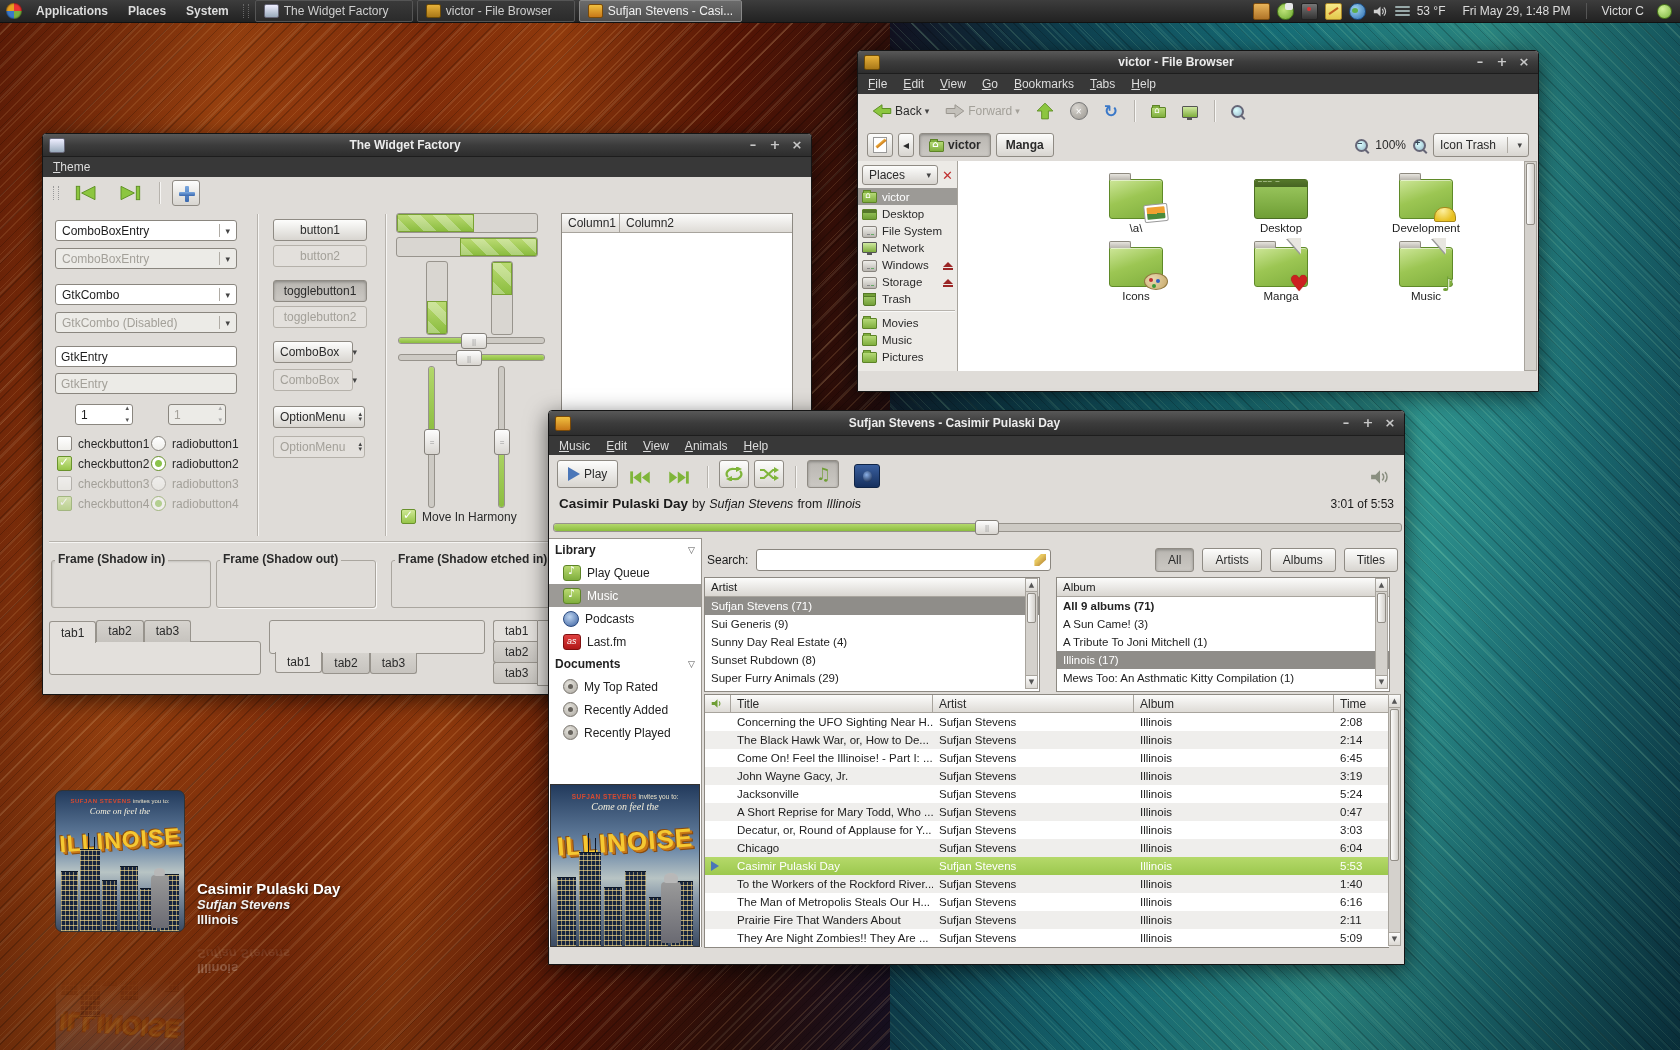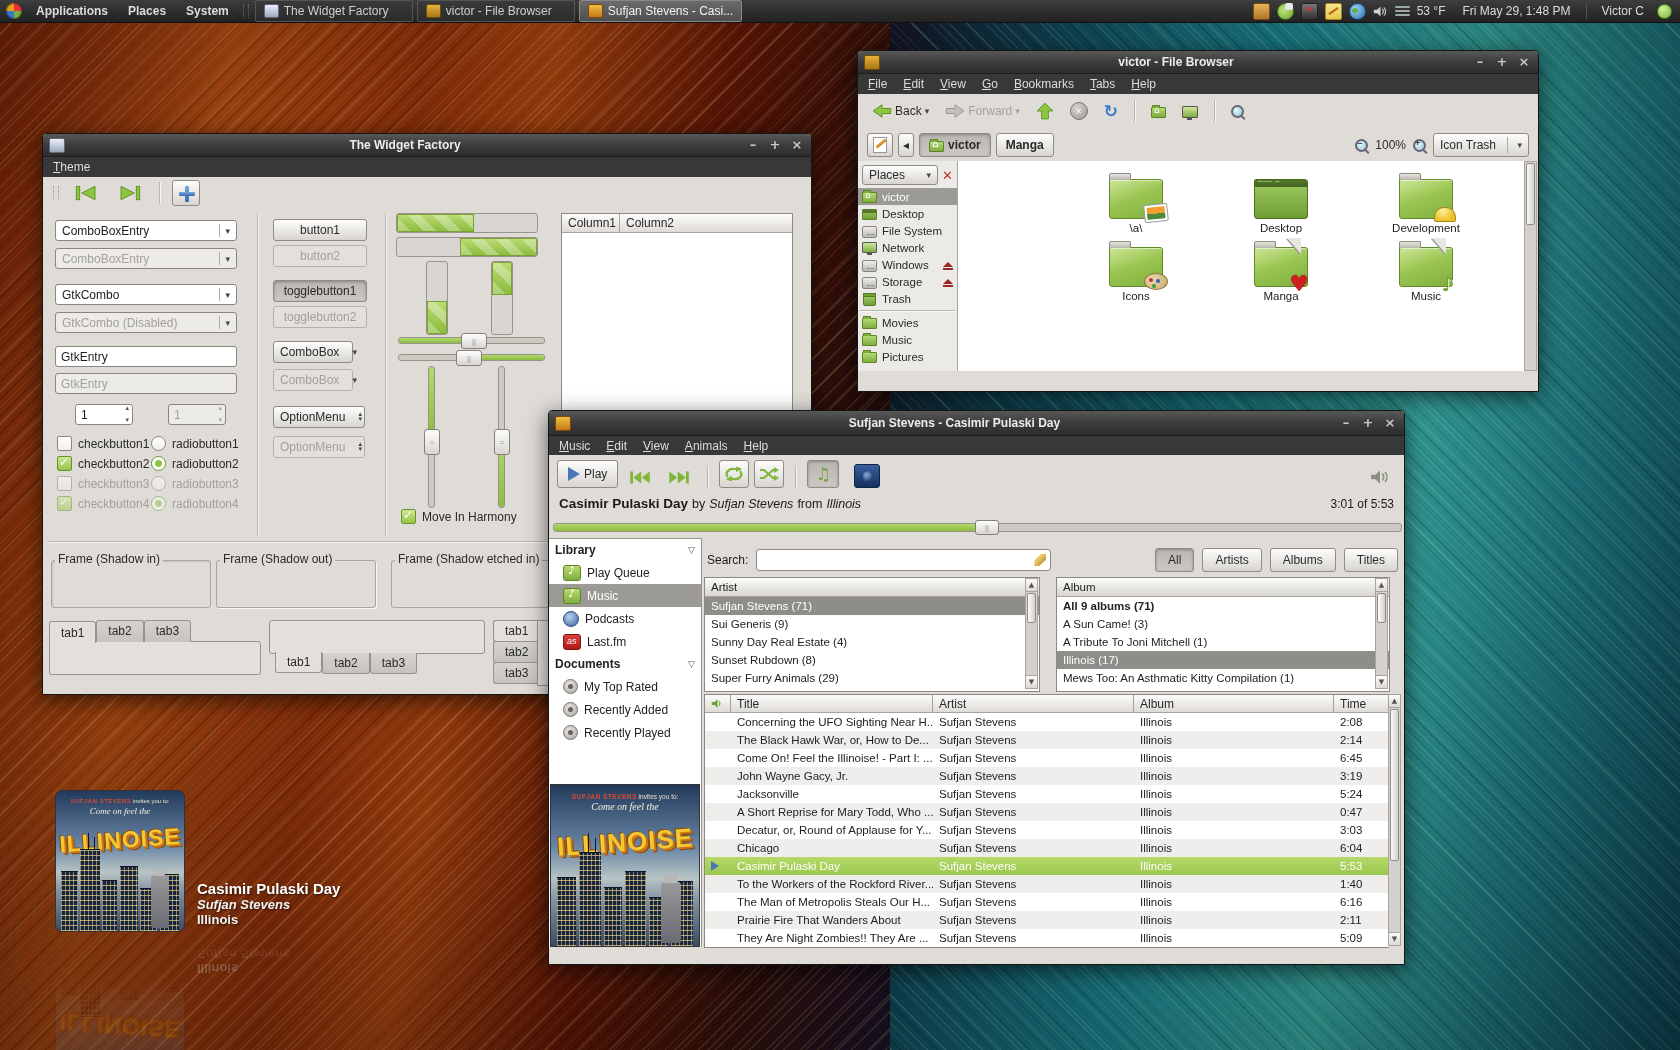--- a/index.html
+++ b/index.html
@@ -115,21 +115,21 @@
   .nb-top .tab.active{background:#e3e0dc;position:relative;top:1px;padding-top:4px}
   .nb-bot .tab{border-radius:0 0 3px 3px;border-top:none}
   .nb-bot .tab.active{background:#e3e0dc;position:relative;top:-1px}
   .nb-right .tab{display:block;border-radius:3px 0 0 3px;border-right:none;margin-bottom:-1px}
   .nb-right .tab.active{background:#e3e0dc}
   .nbpanel{border:1px solid #97938c;background:#e3e0dc;border-radius:0 3px 3px 3px}
   .frame{position:absolute;border:1px solid #aaa69f;border-radius:3px}
   .frame.sin{box-shadow:inset 1px 1px 2px rgba(0,0,0,.12)}
   .frame.sout{box-shadow:1px 1px 0 rgba(255,255,255,.8)}
   .frame.setched{border-style:groove}
-  .framelbl{position:absolute;font-size:12px;font-weight:normal;color:#2a2a2a;background:#dfdcd8;padding:0 3px}
+  .framelbl{position:absolute;font-size:12px;font-weight:bold;color:#2a2a2a;background:#dfdcd8;padding:0 3px}
   .thead{background:linear-gradient(#fcfcfb,#dedbd6);border:1px solid #a8a49d;border-left:none;
     font-size:12px;color:#2a2a2a;padding:2px 6px;box-sizing:border-box}
 
   
   .place-row{display:flex;align-items:center;gap:5px;height:17px;padding:0 4px;font-size:11.5px;color:#2a2a2a;cursor:pointer}
   .place-row.selected{background:#9c9a96;color:#fff}
   .mini{width:15px;height:13px;position:relative;flex:none}
   .minifolder{position:absolute;left:0;top:2px;width:13px;height:9px;border-radius:1px;
     background:linear-gradient(#b5d977,#7fae3d);border:1px solid #5d8427}
   .minifolder::before{content:'';position:absolute;left:0;top:-3px;width:6px;height:2px;background:#7fae3d;border:1px solid #5d8427;border-bottom:none;border-radius:1px 1px 0 0}

